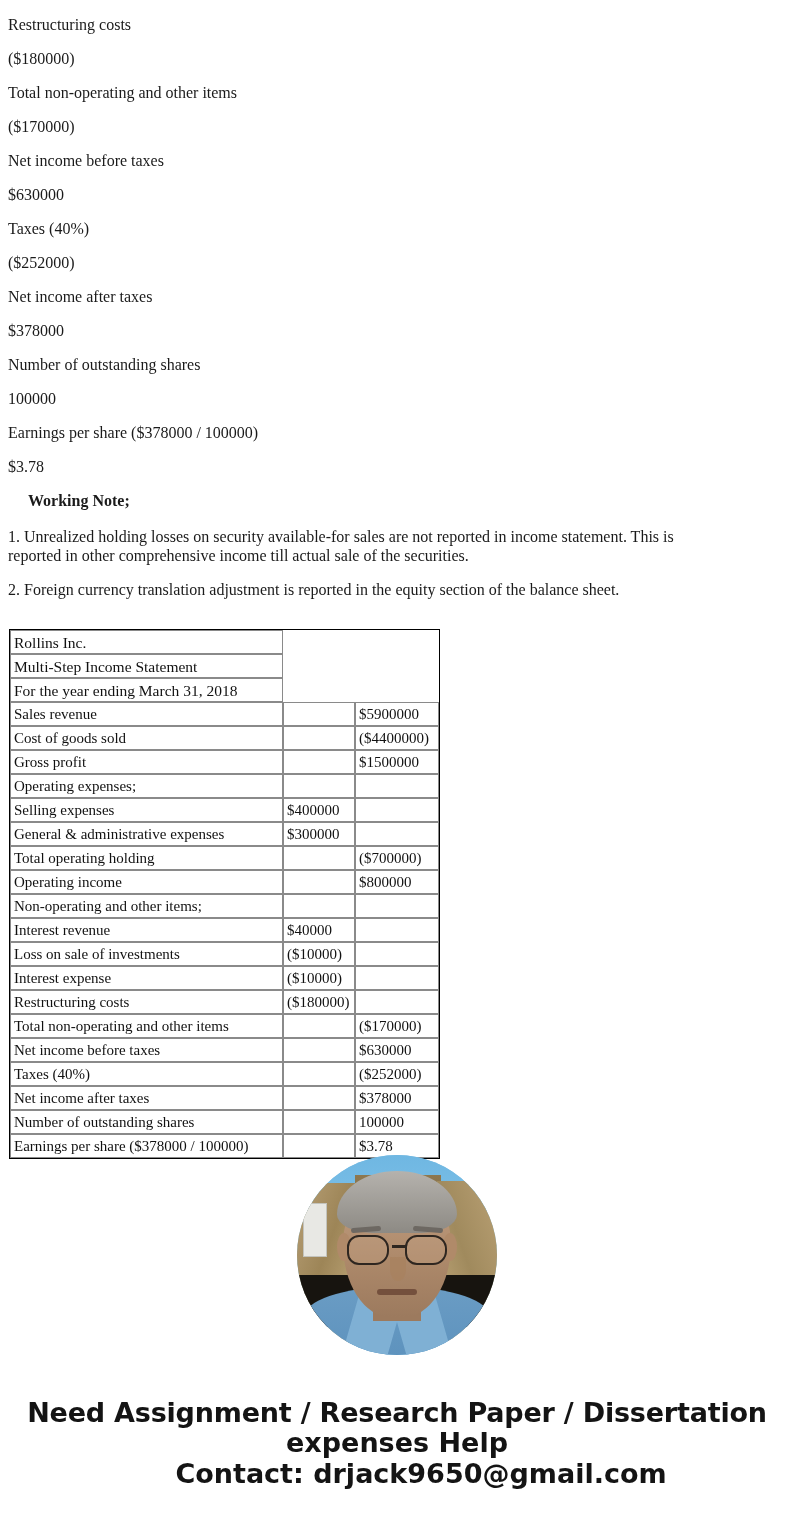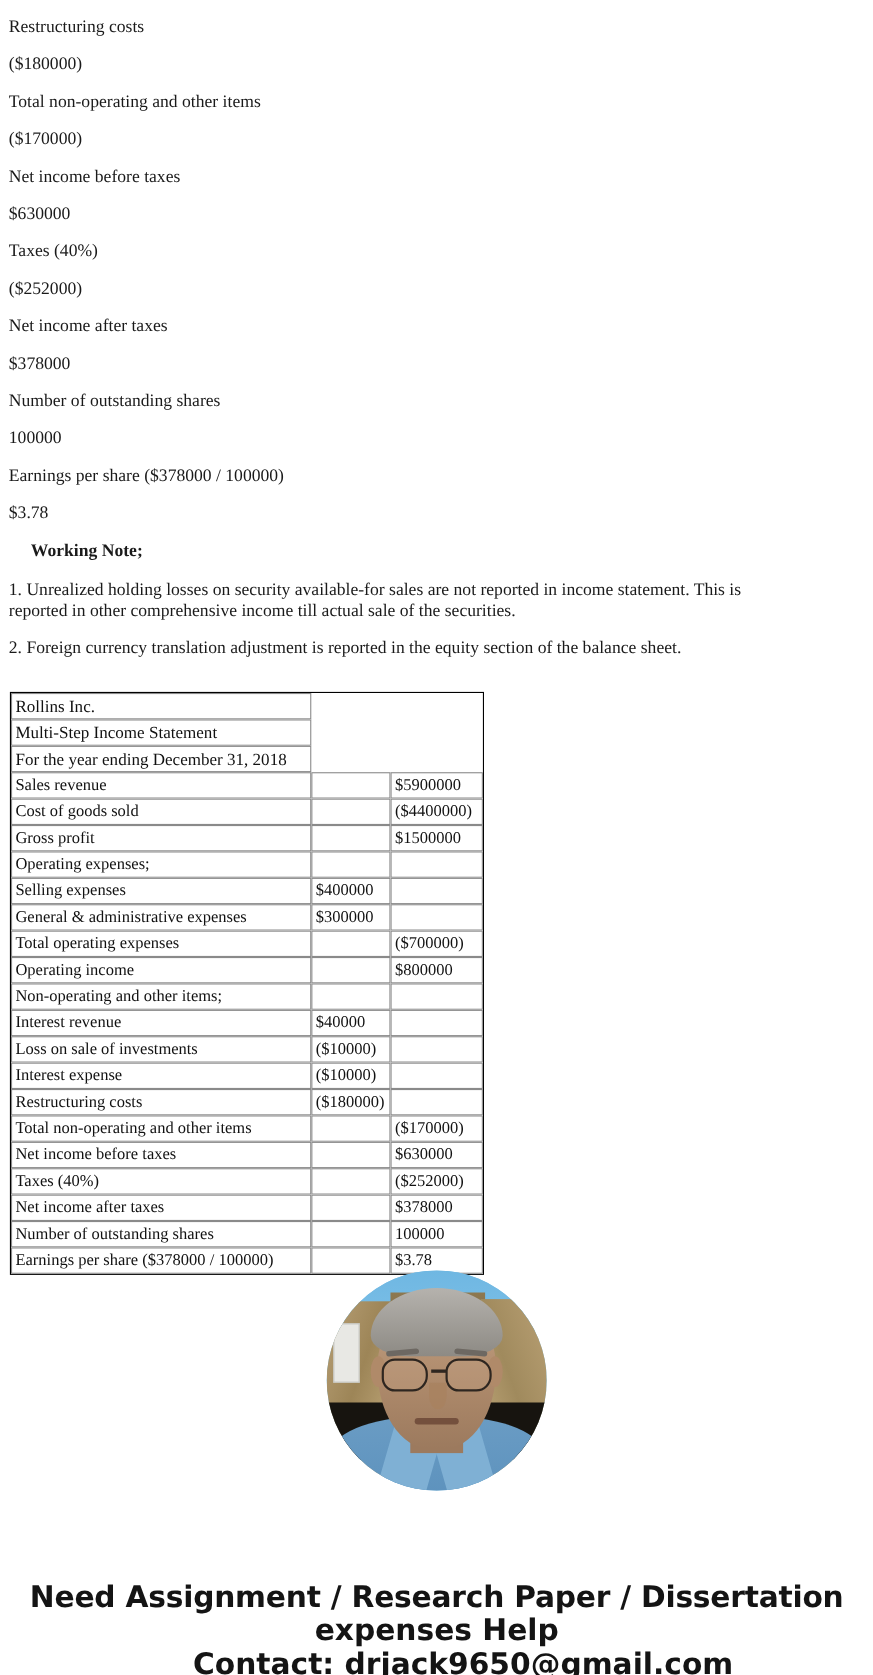--- a/index.html
+++ b/index.html
@@ -222,21 +222,20 @@
     width: 794px;
     text-align: center;
     font-family: "DejaVu Sans", "Liberation Sans", sans-serif;
     font-weight: bold;
     color: #141414;
   }
   .promo-l1 {
     font-size: 27px;
     line-height: 30px;
     letter-spacing: -0.2px;
-    margin-top: 40px;
   }
   .promo-l2 {
     font-size: 27px;
     line-height: 30px;
   }
   .promo-l3 {
     font-size: 27px;
     line-height: 30px;
     margin-top: 1px;
     margin-left: 48px;
@@ -276,21 +275,21 @@
         <td class="c1">Rollins Inc.</td>
         <td class="c2 blankcell"></td>
         <td class="c3 blankcell"></td>
       </tr>
       <tr class="hdr">
         <td class="c1">Multi-Step Income Statement</td>
         <td class="c2 blankcell"></td>
         <td class="c3 blankcell"></td>
       </tr>
       <tr class="hdr">
-        <td class="c1">For the year ending December 31, 2018</td>
+        <td class="c1">For the year ending March 31, 2018</td>
         <td class="c2 blankcell"></td>
         <td class="c3 blankcell"></td>
       </tr>
 
       <tr>
         <td class="c1">Sales revenue</td>
         <td class="c2"></td>
         <td class="c3">$5900000</td>
       </tr>
       <tr>
@@ -312,21 +311,21 @@
         <td class="c1">Selling expenses</td>
         <td class="c2">$400000</td>
         <td class="c3"></td>
       </tr>
       <tr>
         <td class="c1">General &amp; administrative expenses</td>
         <td class="c2">$300000</td>
         <td class="c3"></td>
       </tr>
       <tr>
-        <td class="c1">Total operating expenses</td>
+        <td class="c1">Total operating holding</td>
         <td class="c2"></td>
         <td class="c3">($700000)</td>
       </tr>
       <tr>
         <td class="c1">Operating income</td>
         <td class="c2"></td>
         <td class="c3">$800000</td>
       </tr>
       <tr>
         <td class="c1">Non-operating and other items;</td>

